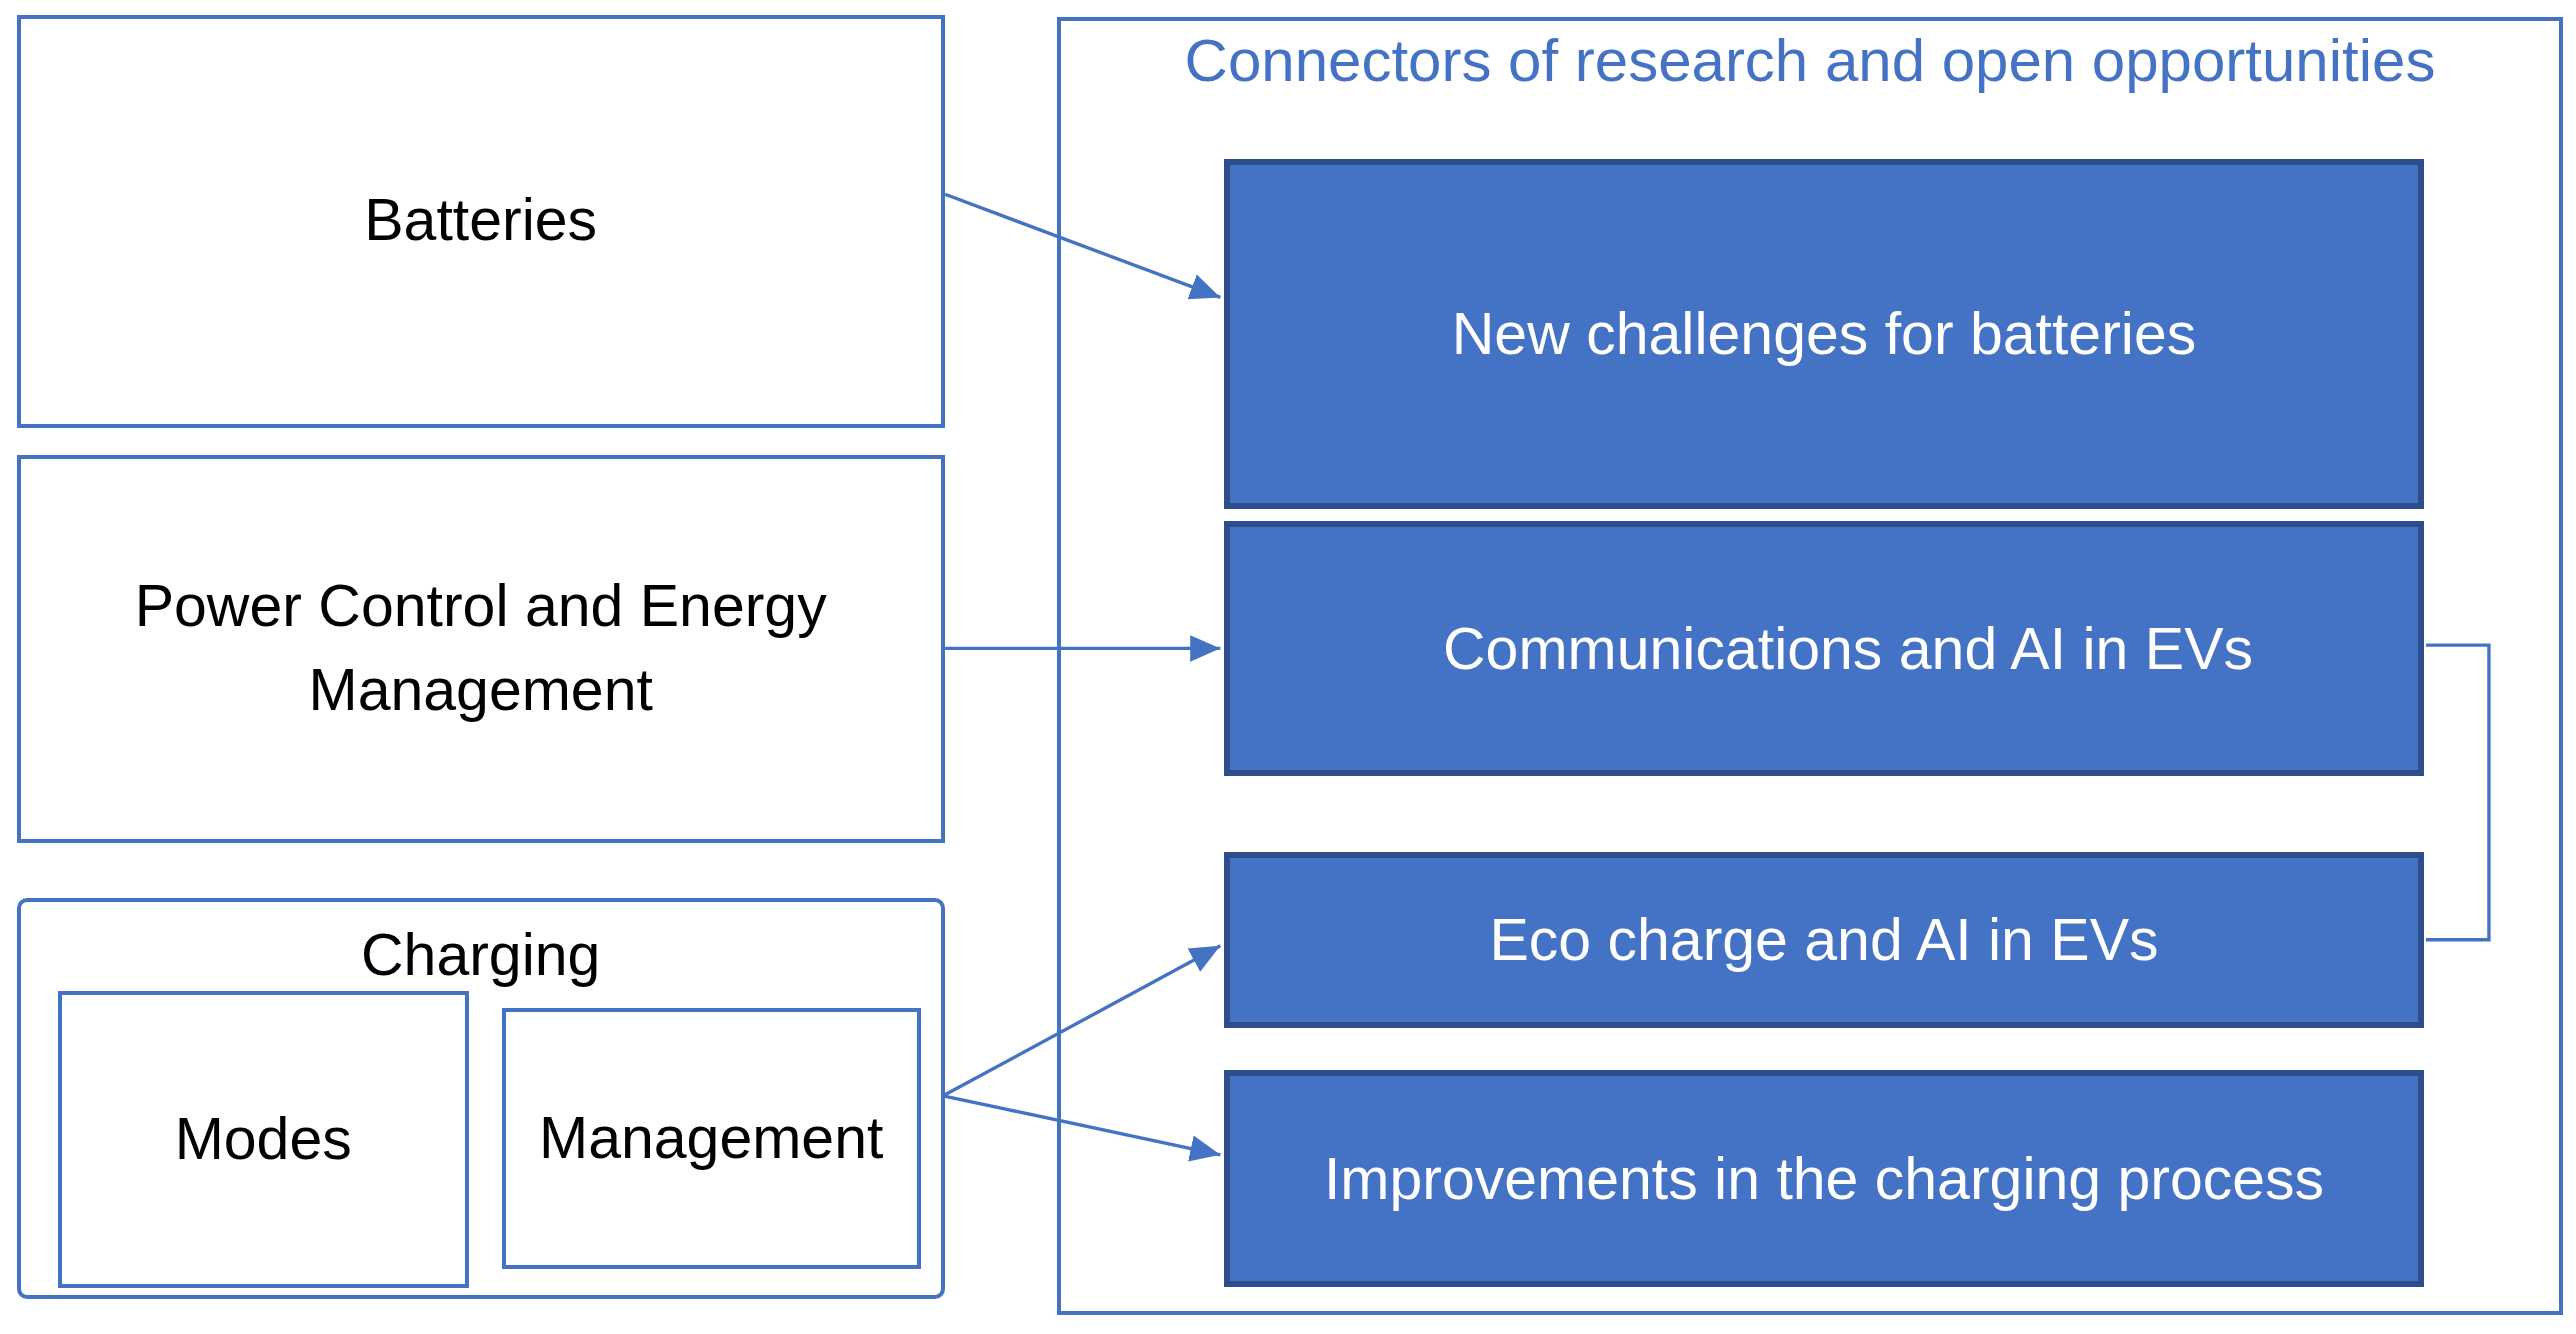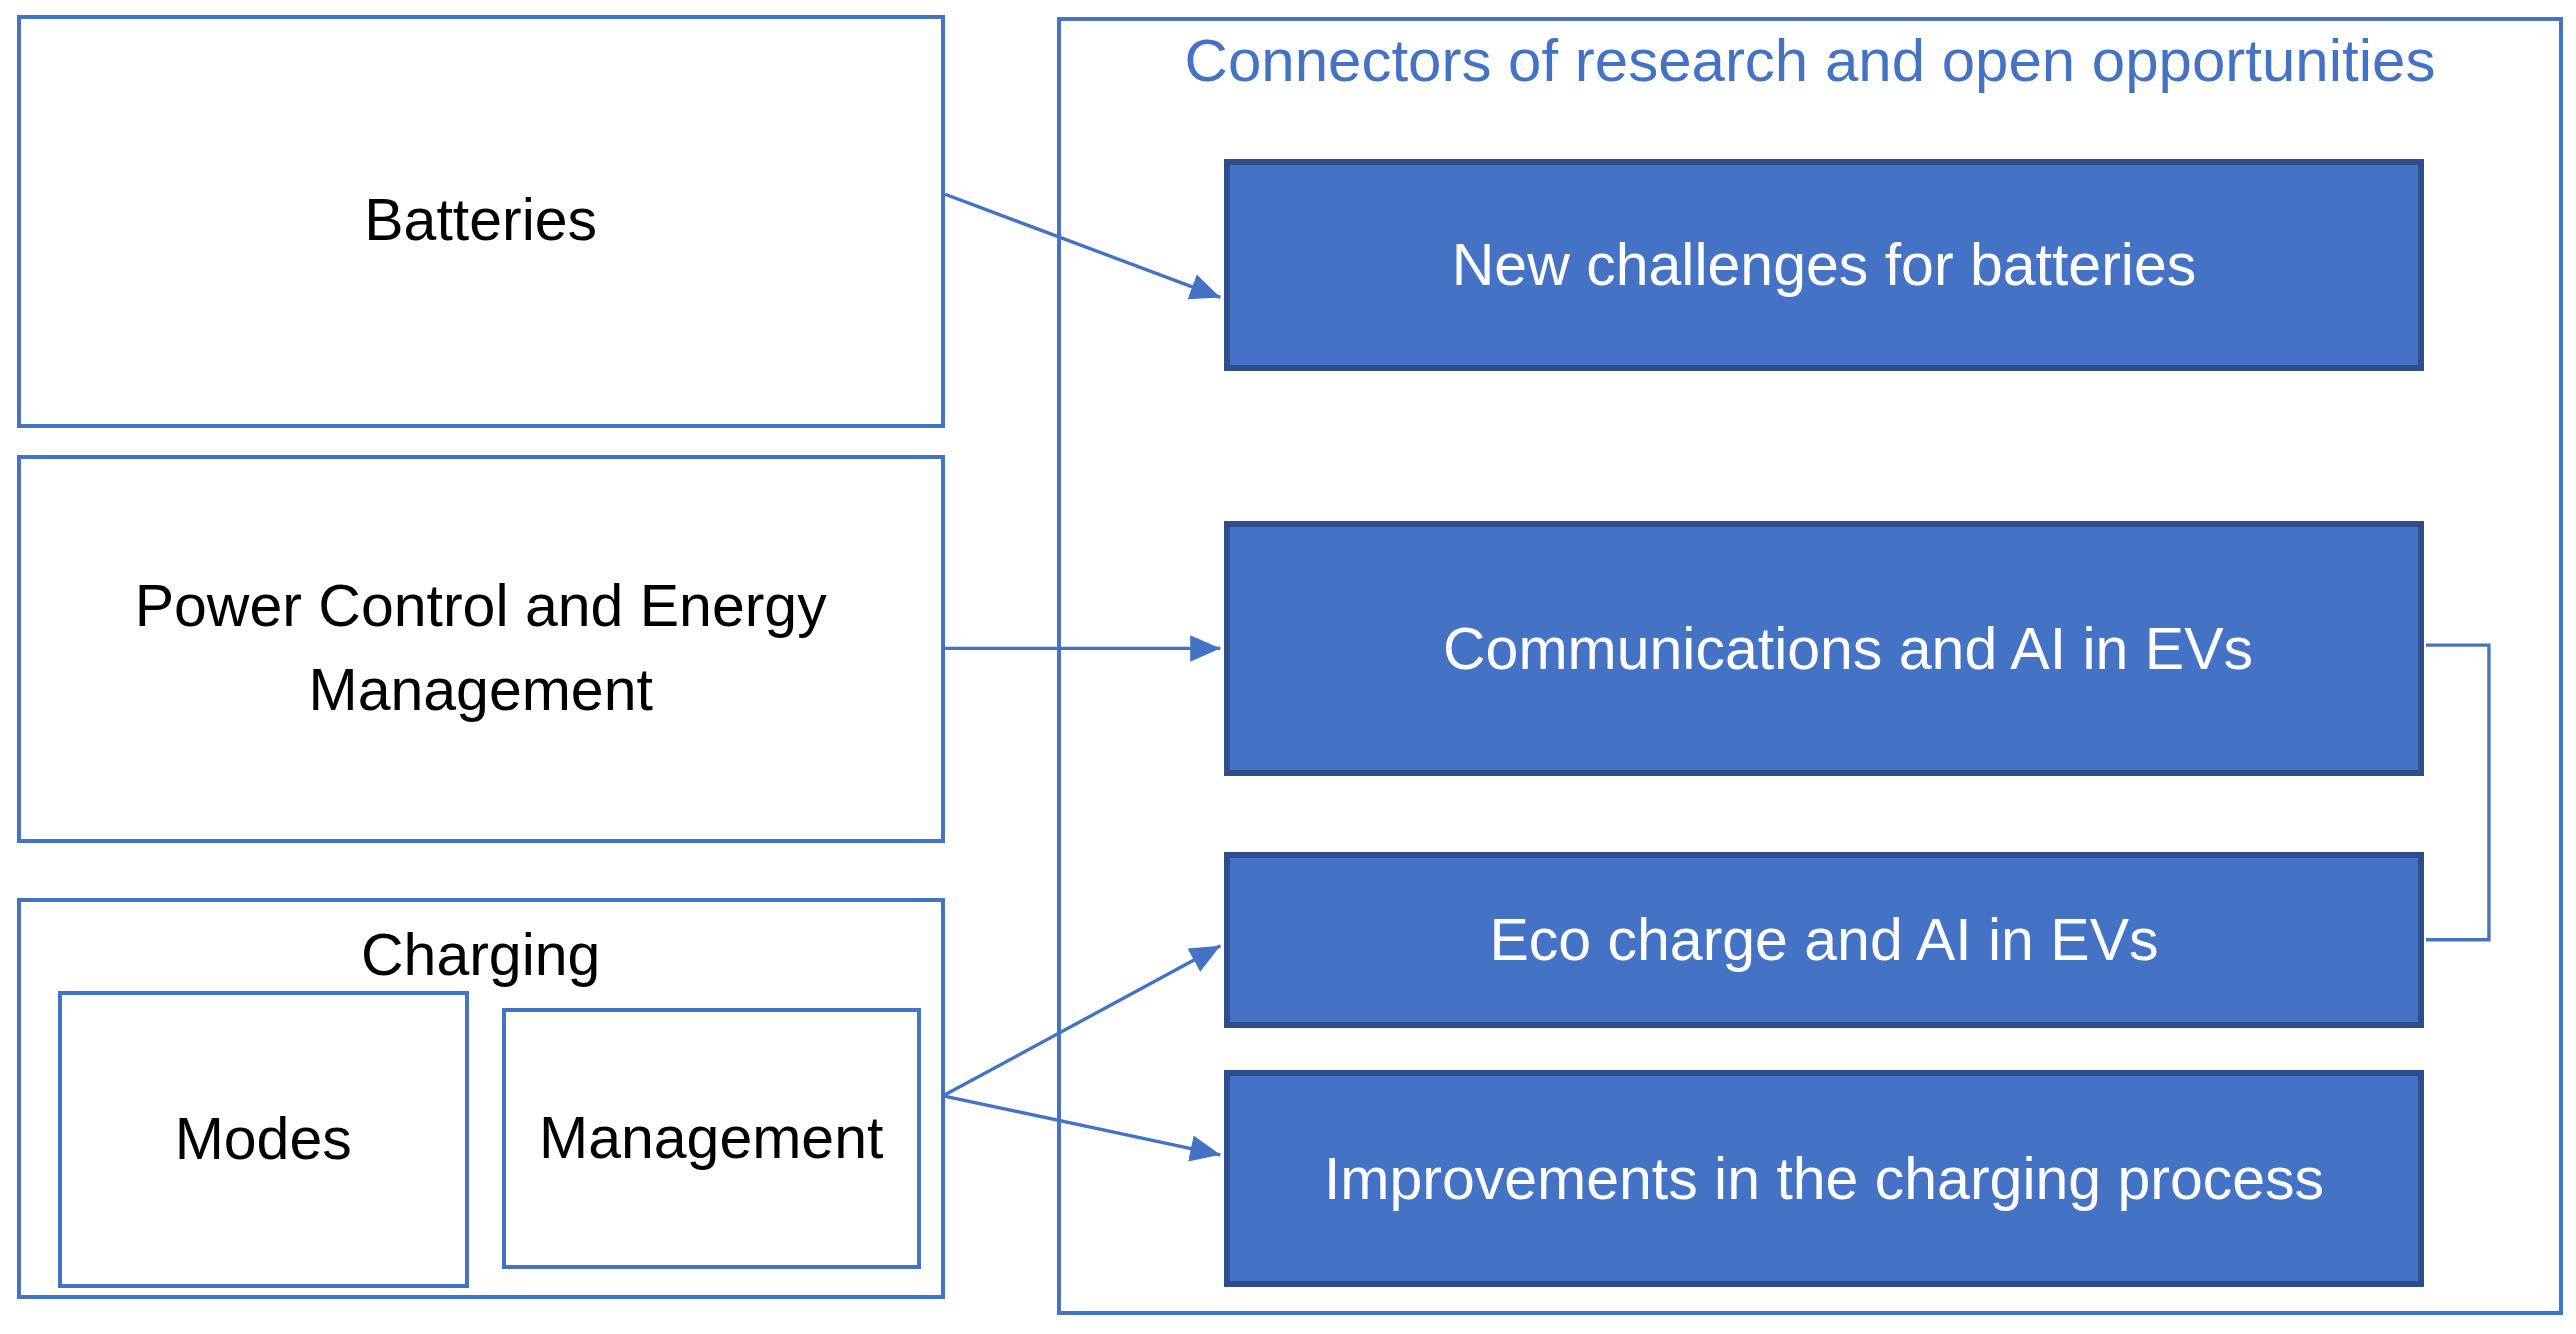--- a/index.html
+++ b/index.html
@@ -81,35 +81,35 @@
 <div id="page">
 
   <div class="outline-box center-flex" style="left:16.7px;top:14.7px;width:928px;height:413px;">
     <div class="label-black">Batteries</div>
   </div>
 
   <div class="outline-box center-flex" style="left:16.7px;top:455px;width:928px;height:388px;padding:0 75px;">
     <div class="label-black">Power Control and Energy Management</div>
   </div>
 
-  <div class="outline-box" style="left:16.7px;top:898px;width:928px;height:401px;">
+  <div class="outline-box" style="left:16.7px;top:898px;width:928px;height:401px;border-radius:10px;">
     <div id="charging-label">Charging</div>
     <div class="sub-box" style="left:37px;top:89px;width:411px;height:297px;">
       <div class="label-black">Modes</div>
     </div>
     <div class="sub-box" style="left:481px;top:106px;width:419px;height:261px;">
       <div class="label-black">Management</div>
     </div>
   </div>
 
   <div class="outline-box" id="right-panel" style="left:1057px;top:16.7px;width:1506px;height:1298px;"></div>
 
   <div id="panel-title" style="left:1057px;width:1506px;">Connectors of research and open opportunities</div>
 
-  <div class="challenge-box" style="top:159px;height:212px;">
+  <div class="challenge-box" style="top:159px;height:350px;">
     <span>New challenges for batteries</span>
   </div>
 
   <div class="challenge-box" style="top:521px;height:255px;padding-left:48px;">
     <span>Communications and AI in EVs</span>
   </div>
 
   <div class="challenge-box" style="top:852px;height:176px;">
     <span>Eco charge and AI in EVs</span>
   </div>

